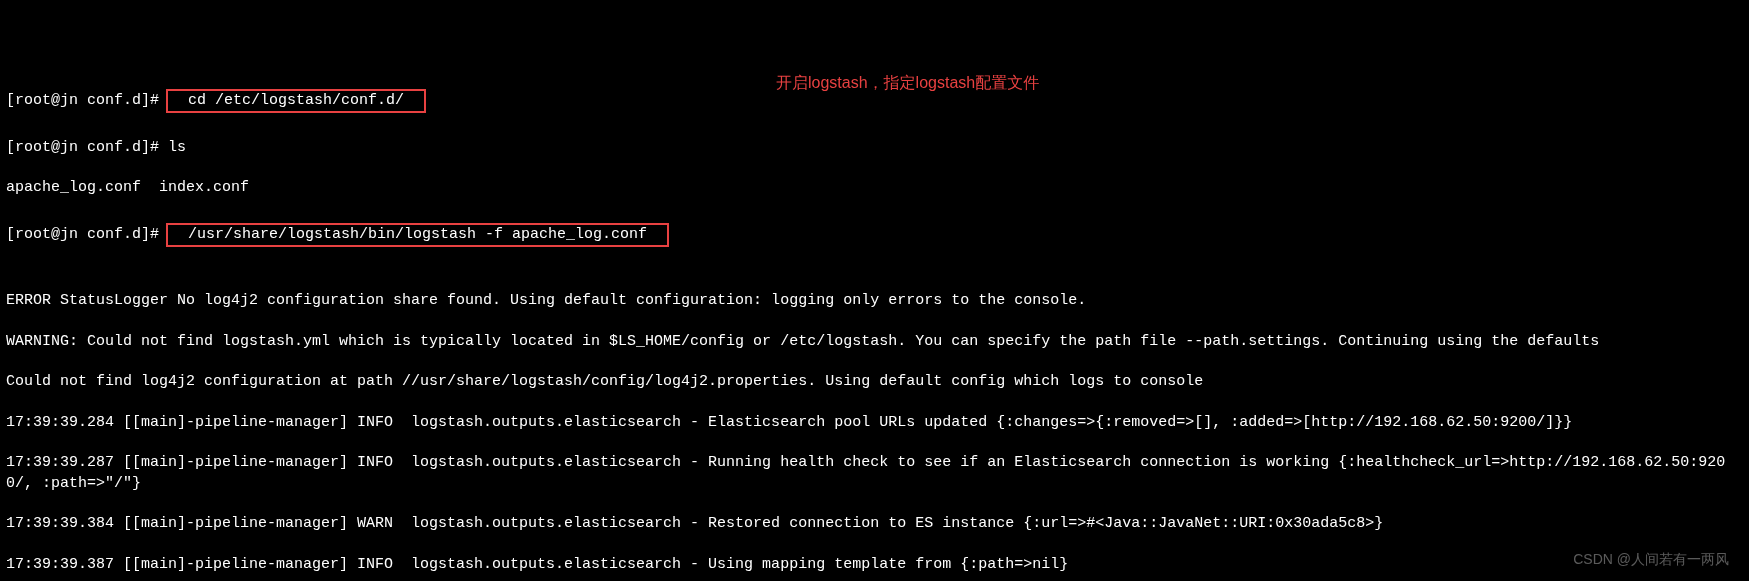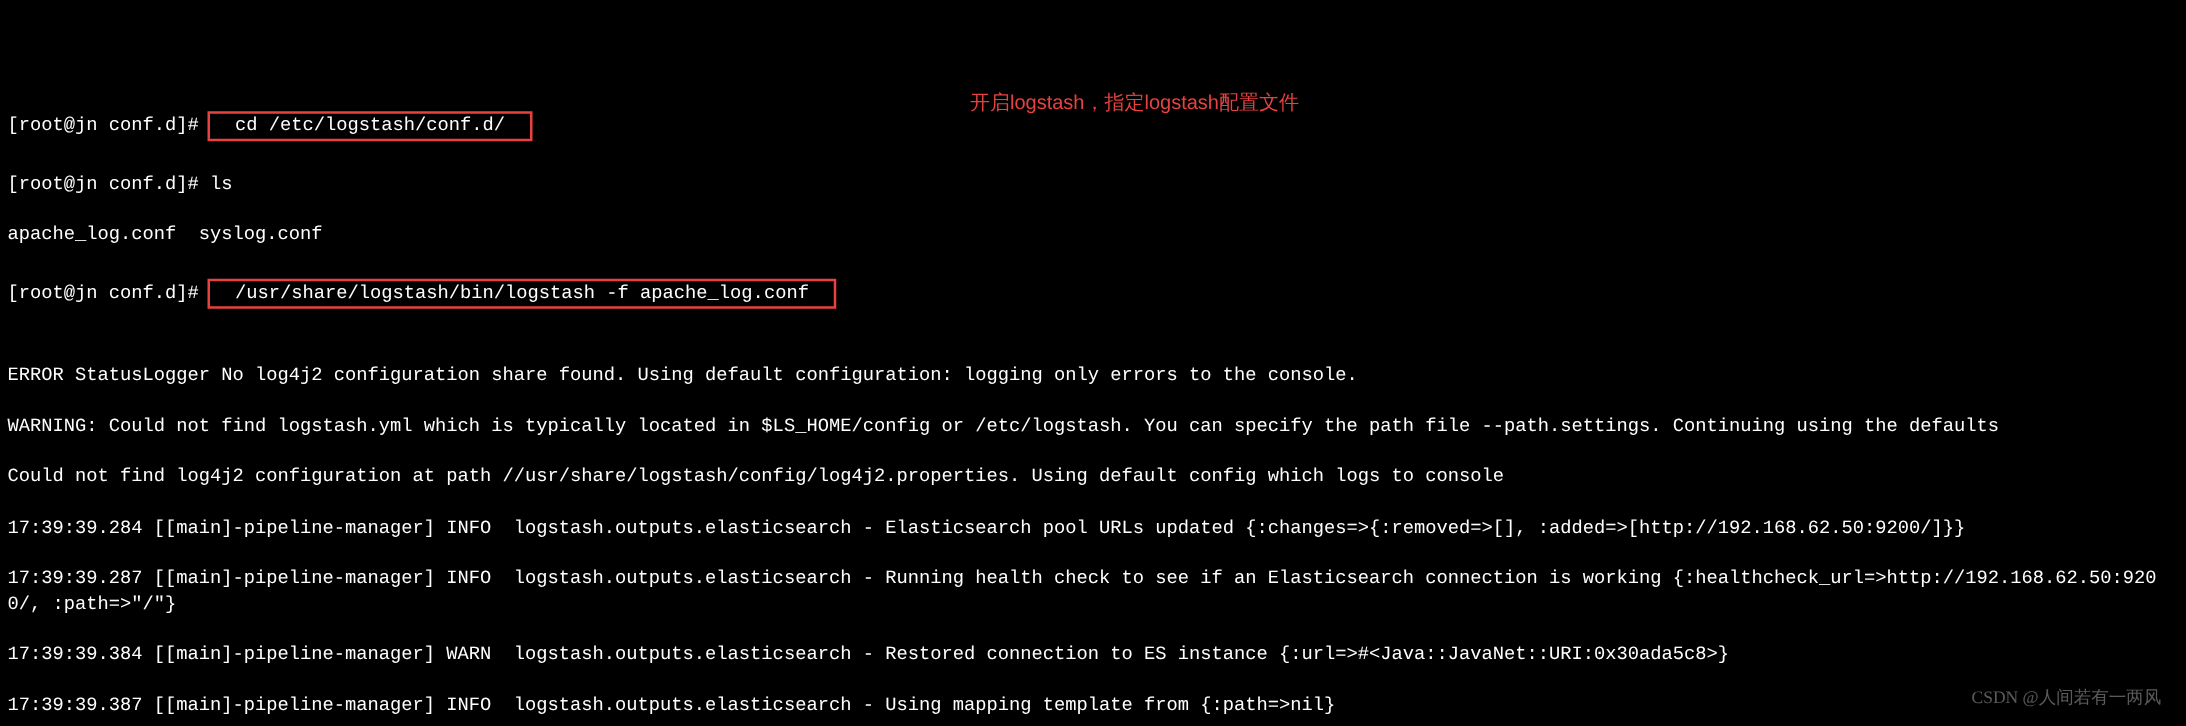--- a/index.html
+++ b/index.html
@@ -34,33 +34,33 @@
       color: #e84141;
       font-family: 'Microsoft YaHei', 'SimSun', sans-serif;
       font-size: 16px;
       position: absolute;
     }
     .watermark {
       position: absolute;
       right: 20px;
       bottom: 12px;
       color: rgba(200, 200, 200, 0.45);
-      font-family: Liberation Serif, serif;
+      font-family: Liberation Sans, sans-serif;
       font-size: 14px;
       pointer-events: none;
     }
   </style>
 </head>
 <body>
 
 
 
 <span class="line"><span>[root@jn conf.d]# </span><span class="highlight-box">cd /etc/logstash/conf.d/</span></span>
 <span class="line"><span>[root@jn conf.d]# </span><span>ls</span></span>
-<span class="line">apache_log.conf  syslog.conf</span>
+<span class="line">apache_log.conf  index.conf</span>
 <span class="line"><span>[root@jn conf.d]# </span><span class="highlight-box">/usr/share/logstash/bin/logstash -f apache_log.conf</span></span>
 <span class="red-annotation" style="left:776px; top:72px;">开启logstash，指定logstash配置文件</span>
 <span class="line">ERROR StatusLogger No log4j2 configuration share found. Using default configuration: logging only errors to the console.</span>
 <span class="line">WARNING: Could not find logstash.yml which is typically located in $LS_HOME/config or /etc/logstash. You can specify the path file --path.settings. Continuing using the defaults</span>
 <span class="line">Could not find log4j2 configuration at path //usr/share/logstash/config/log4j2.properties. Using default config which logs to console</span>
 <span class="line">17:39:39.284 [[main]-pipeline-manager] INFO  logstash.outputs.elasticsearch - Elasticsearch pool URLs updated {:changes=&gt;{:removed=&gt;[], :added=&gt;[http://192.168.62.50:9200/]}}</span>
 <span class="line">17:39:39.287 [[main]-pipeline-manager] INFO  logstash.outputs.elasticsearch - Running health check to see if an Elasticsearch connection is working {:healthcheck_url=&gt;http://192.168.62.50:9200/, :path=&gt;"/"}</span>
 <span class="line">17:39:39.384 [[main]-pipeline-manager] WARN  logstash.outputs.elasticsearch - Restored connection to ES instance {:url=&gt;#&lt;Java::JavaNet::URI:0x30ada5c8&gt;}</span>
 <span class="line">17:39:39.387 [[main]-pipeline-manager] INFO  logstash.outputs.elasticsearch - Using mapping template from {:path=&gt;nil}</span>
 <span class="line">17:39:39.528 [[main]-pipeline-manager] INFO  logstash.outputs.elasticsearch - Attempting to install template {:manage_template=&gt;{"template"=&gt;"logstash-*", "version"=&gt;50001, "settings"=&gt;{"index.refresh_interval"=&gt;"5s"}, "mappings"=&gt;{"_default_"=&gt;{"_all"=&gt;{"enabled"=&gt;true, "norms"=&gt;false}, "dynamic_templates"=&gt;[{"message_field"=&gt;{"path_match"=&gt;"message", "match_mapping_type"=&gt;"string", "mapping"=&gt;{"type"=&gt;"text", "norms"=&gt;false}}}, {"string_fields"=&gt;{"match"=&gt;"*", "match_mapping_type"=&gt;"string", "mapping"=&gt;{"type"=&gt;"text", "norms"=&gt;false, "fields"=&gt;{"keyword"=&gt;{"type"=&gt;"keyword", "ignore_above"=&gt;256}}}}}], "properties"=&gt;{"@timestamp"=&gt;{"type"=&gt;"date", "include_in_all"=&gt;false}, "@version"=&gt;{"type"=&gt;"keyword", "include_in_all"=&gt;false}, "geoip"=&gt;{"dynamic"=&gt;true, "properties"=&gt;{"ip"=&gt;{"type"=&gt;"ip"}, "location"=&gt;{"type"=&gt;"geo_point"}, "latitude"=&gt;{"type"=&gt;"half_float"}, "longitude"=&gt;{"type"=&gt;"half_float"}}}}}}}}</span>

